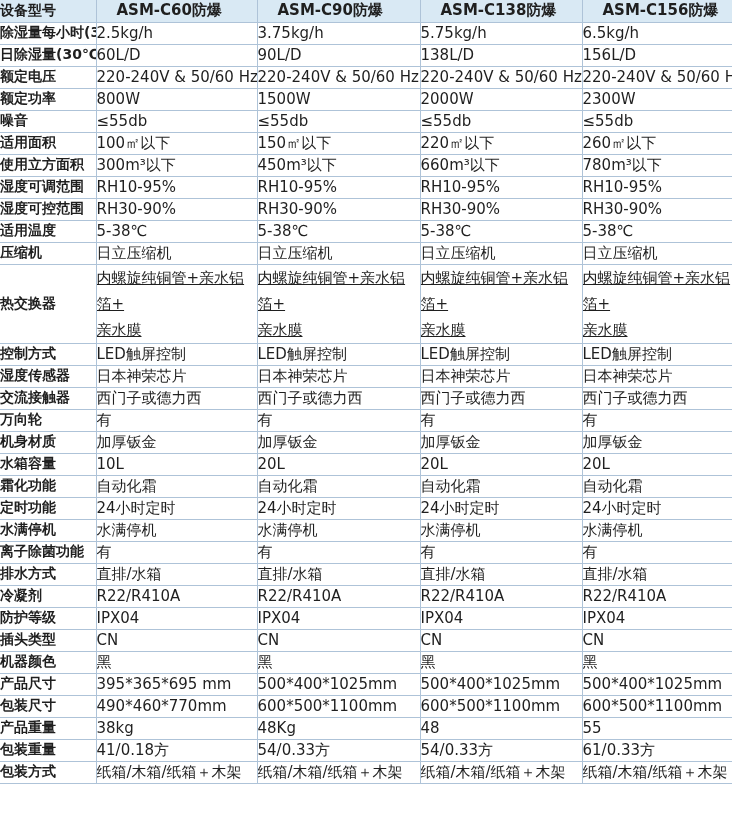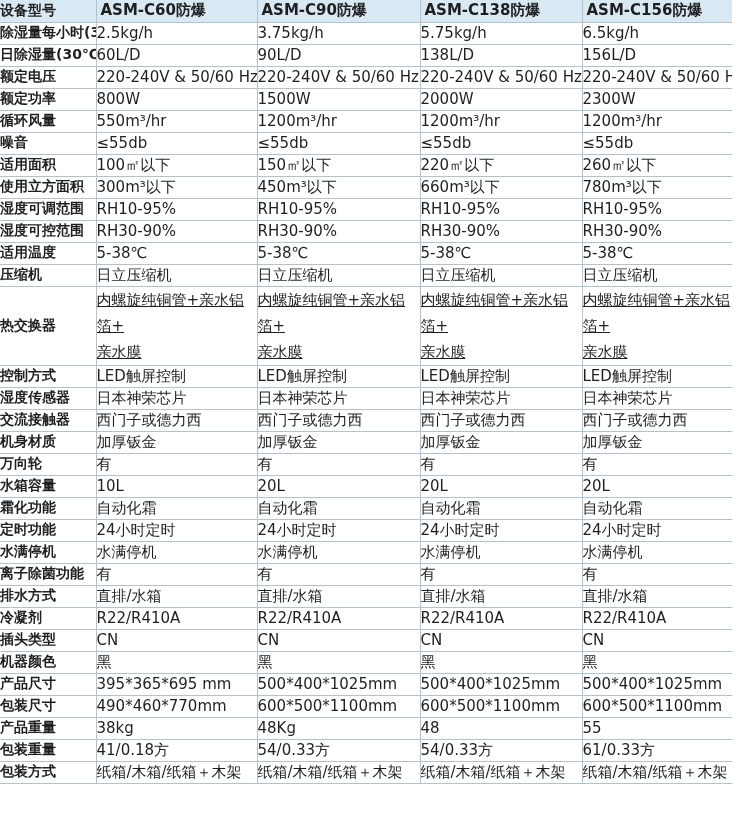--- a/index.html
+++ b/index.html
@@ -29,21 +29,21 @@
   }
   th.label-h, td.label, th.label {
     font-size: 14px;
     font-weight: bold;
     white-space: nowrap;
     padding-left: 3px;
     text-align: left;
   }
   thead th.model {
     font-size: 15px;
-    padding-left: 4px;
+    padding-left: 20px;
     white-space: nowrap;
   }
   td.val {
     font-size: 15px;
     padding-left: 4px;
     white-space: nowrap;
   }
   tr.tall th, tr.tall td { height: 55px; }
   tr.tall td.val {
     white-space: pre-line;
@@ -103,28 +103,20 @@
         </tr>
         <tr>
           <th class="label">额定功率</th>
           <td class="val">800W</td>
           <td class="val">1500W</td>
           <td class="val">2000W</td>
           <td class="val">2300W</td>
           <td class="sliver"></td>
         </tr>
         <tr>
-          <th class="label">循环风量</th>
-          <td class="val">550m³/hr</td>
-          <td class="val">1200m³/hr</td>
-          <td class="val">1200m³/hr</td>
-          <td class="val">1200m³/hr</td>
-          <td class="sliver"></td>
-        </tr>
-        <tr>
           <th class="label">噪音</th>
           <td class="val">≤55db</td>
           <td class="val">≤55db</td>
           <td class="val">≤55db</td>
           <td class="val">≤55db</td>
           <td class="sliver"></td>
         </tr>
         <tr>
           <th class="label">适用面积</th>
           <td class="val">100㎡以下</td>
@@ -203,36 +195,36 @@
         </tr>
         <tr>
           <th class="label">交流接触器</th>
           <td class="val">西门子或德力西</td>
           <td class="val">西门子或德力西</td>
           <td class="val">西门子或德力西</td>
           <td class="val">西门子或德力西</td>
           <td class="sliver"></td>
         </tr>
         <tr>
+          <th class="label">万向轮</th>
+          <td class="val">有</td>
+          <td class="val">有</td>
+          <td class="val">有</td>
+          <td class="val">有</td>
+          <td class="sliver"></td>
+        </tr>
+        <tr>
           <th class="label">机身材质</th>
           <td class="val">加厚钣金</td>
           <td class="val">加厚钣金</td>
           <td class="val">加厚钣金</td>
           <td class="val">加厚钣金</td>
           <td class="sliver"></td>
         </tr>
         <tr>
-          <th class="label">万向轮</th>
-          <td class="val">有</td>
-          <td class="val">有</td>
-          <td class="val">有</td>
-          <td class="val">有</td>
-          <td class="sliver"></td>
-        </tr>
-        <tr>
           <th class="label">水箱容量</th>
           <td class="val">10L</td>
           <td class="val">20L</td>
           <td class="val">20L</td>
           <td class="val">20L</td>
           <td class="sliver"></td>
         </tr>
         <tr>
           <th class="label">霜化功能</th>
           <td class="val">自动化霜</td>
@@ -275,20 +267,28 @@
         </tr>
         <tr>
           <th class="label">冷凝剂</th>
           <td class="val">R22/R410A</td>
           <td class="val">R22/R410A</td>
           <td class="val">R22/R410A</td>
           <td class="val">R22/R410A</td>
           <td class="sliver"></td>
         </tr>
         <tr>
+          <th class="label">防护等级</th>
+          <td class="val">IPX04</td>
+          <td class="val">IPX04</td>
+          <td class="val">IPX04</td>
+          <td class="val">IPX04</td>
+          <td class="sliver"></td>
+        </tr>
+        <tr>
           <th class="label">插头类型</th>
           <td class="val">CN</td>
           <td class="val">CN</td>
           <td class="val">CN</td>
           <td class="val">CN</td>
           <td class="sliver"></td>
         </tr>
         <tr>
           <th class="label">机器颜色</th>
           <td class="val">黑</td>

